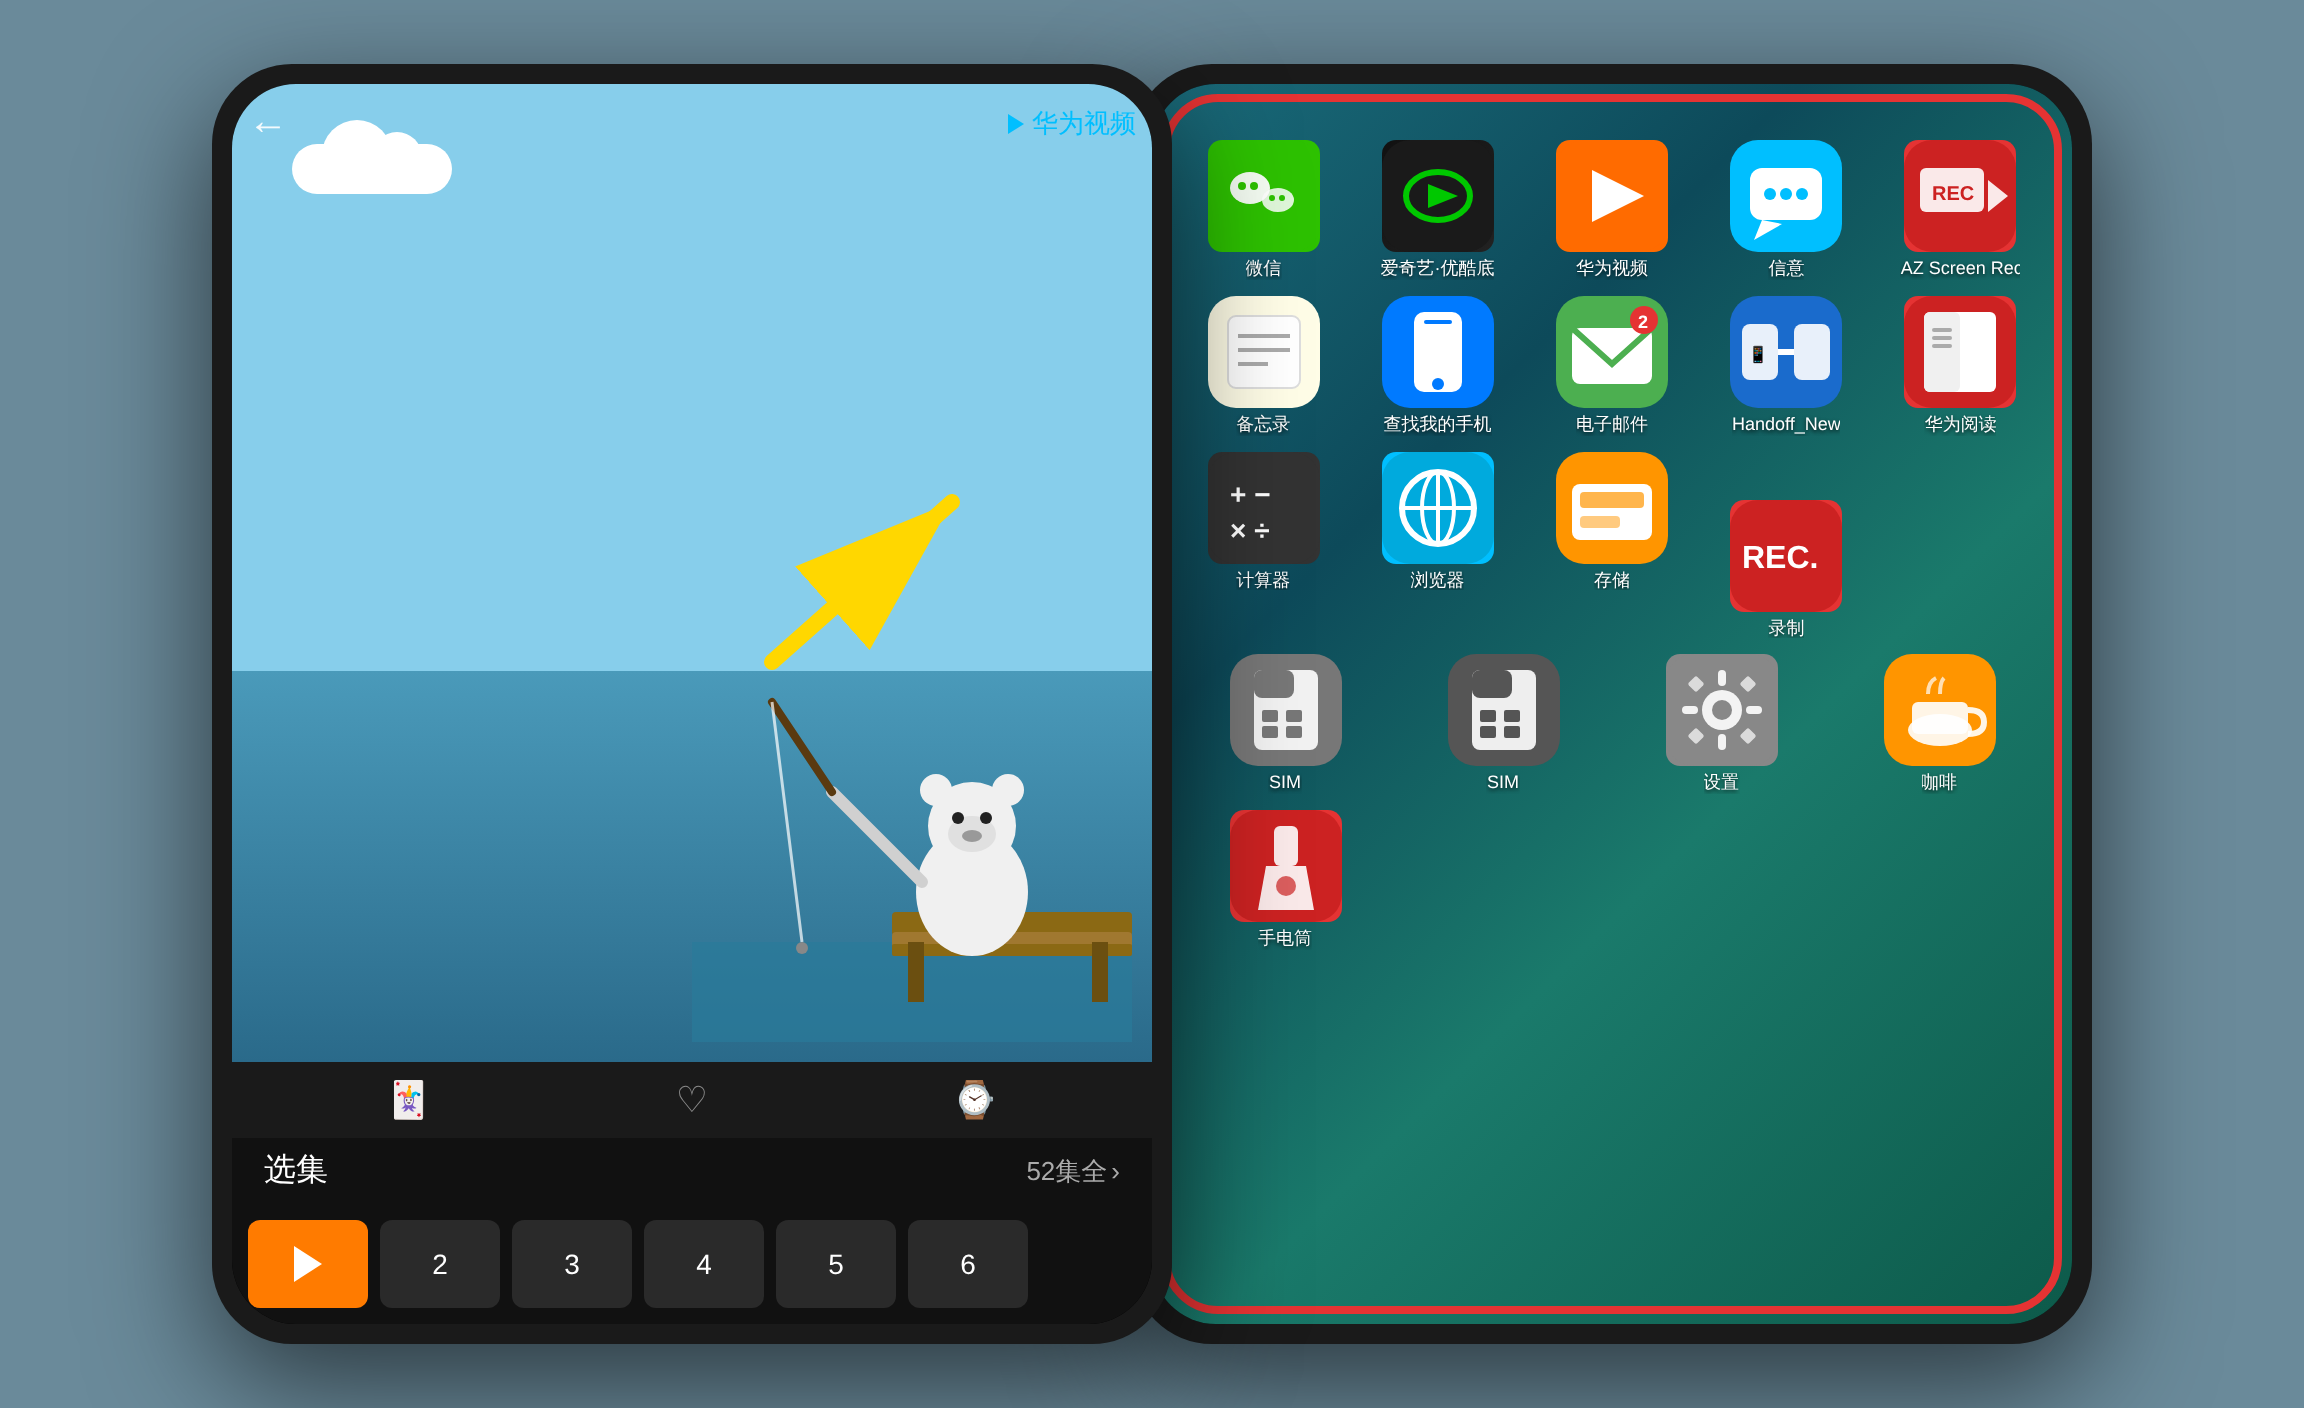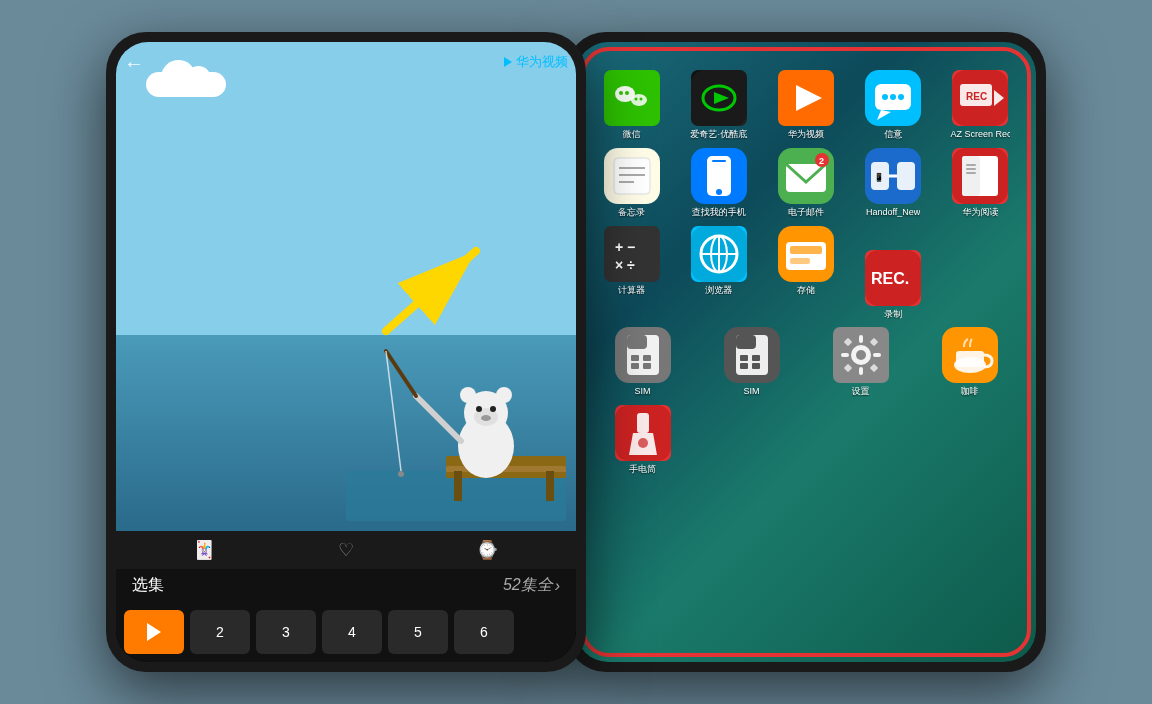--- a/index.html
+++ b/index.html
@@ -147,25 +147,24 @@
       justify-content: space-between;
     }
 
     .episode-label {
       color: white;
       font-size: 16px;
     }
 
     .episode-count {
       color: #aaa;
-      font-size: 16px;
+      font-size: 13px;
       display: flex;
       align-items: center;
       gap: 2px;
-      font-style: italic;
     }
 
     .episode-thumbs {
       padding: 8px;
       background: #111;
       display: flex;
       gap: 6px;
     }
 
     .ep-thumb-active {

